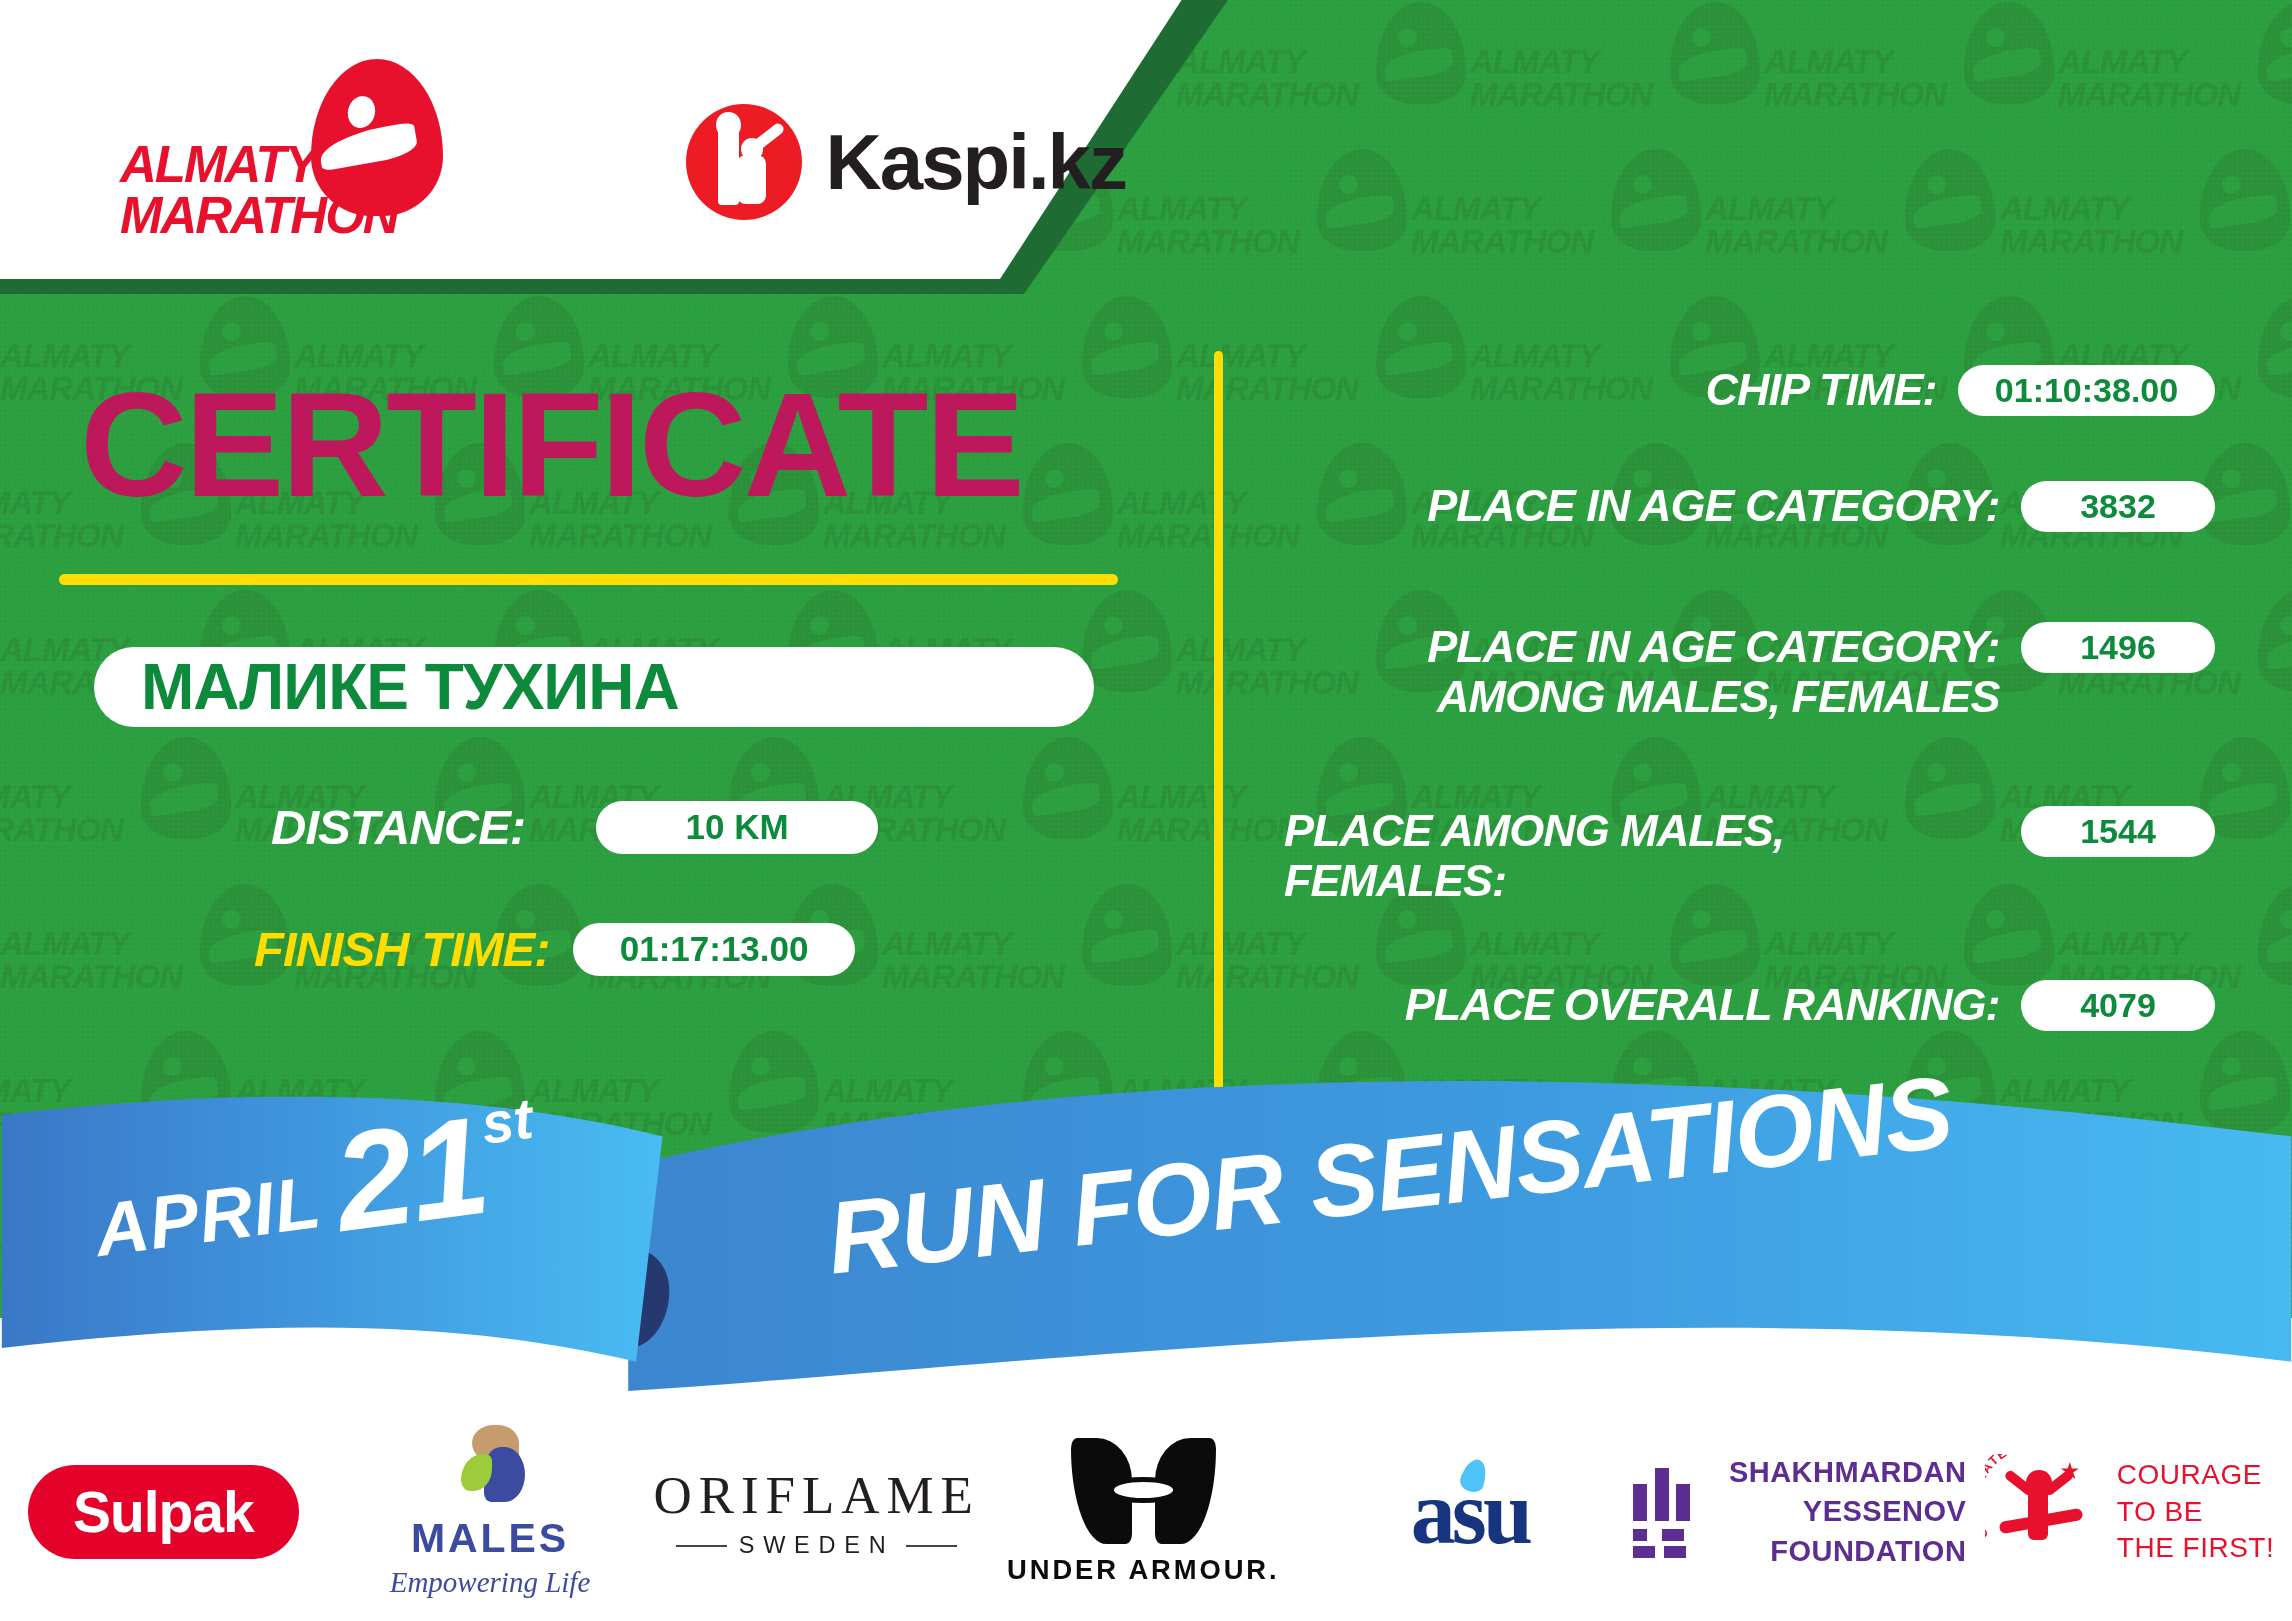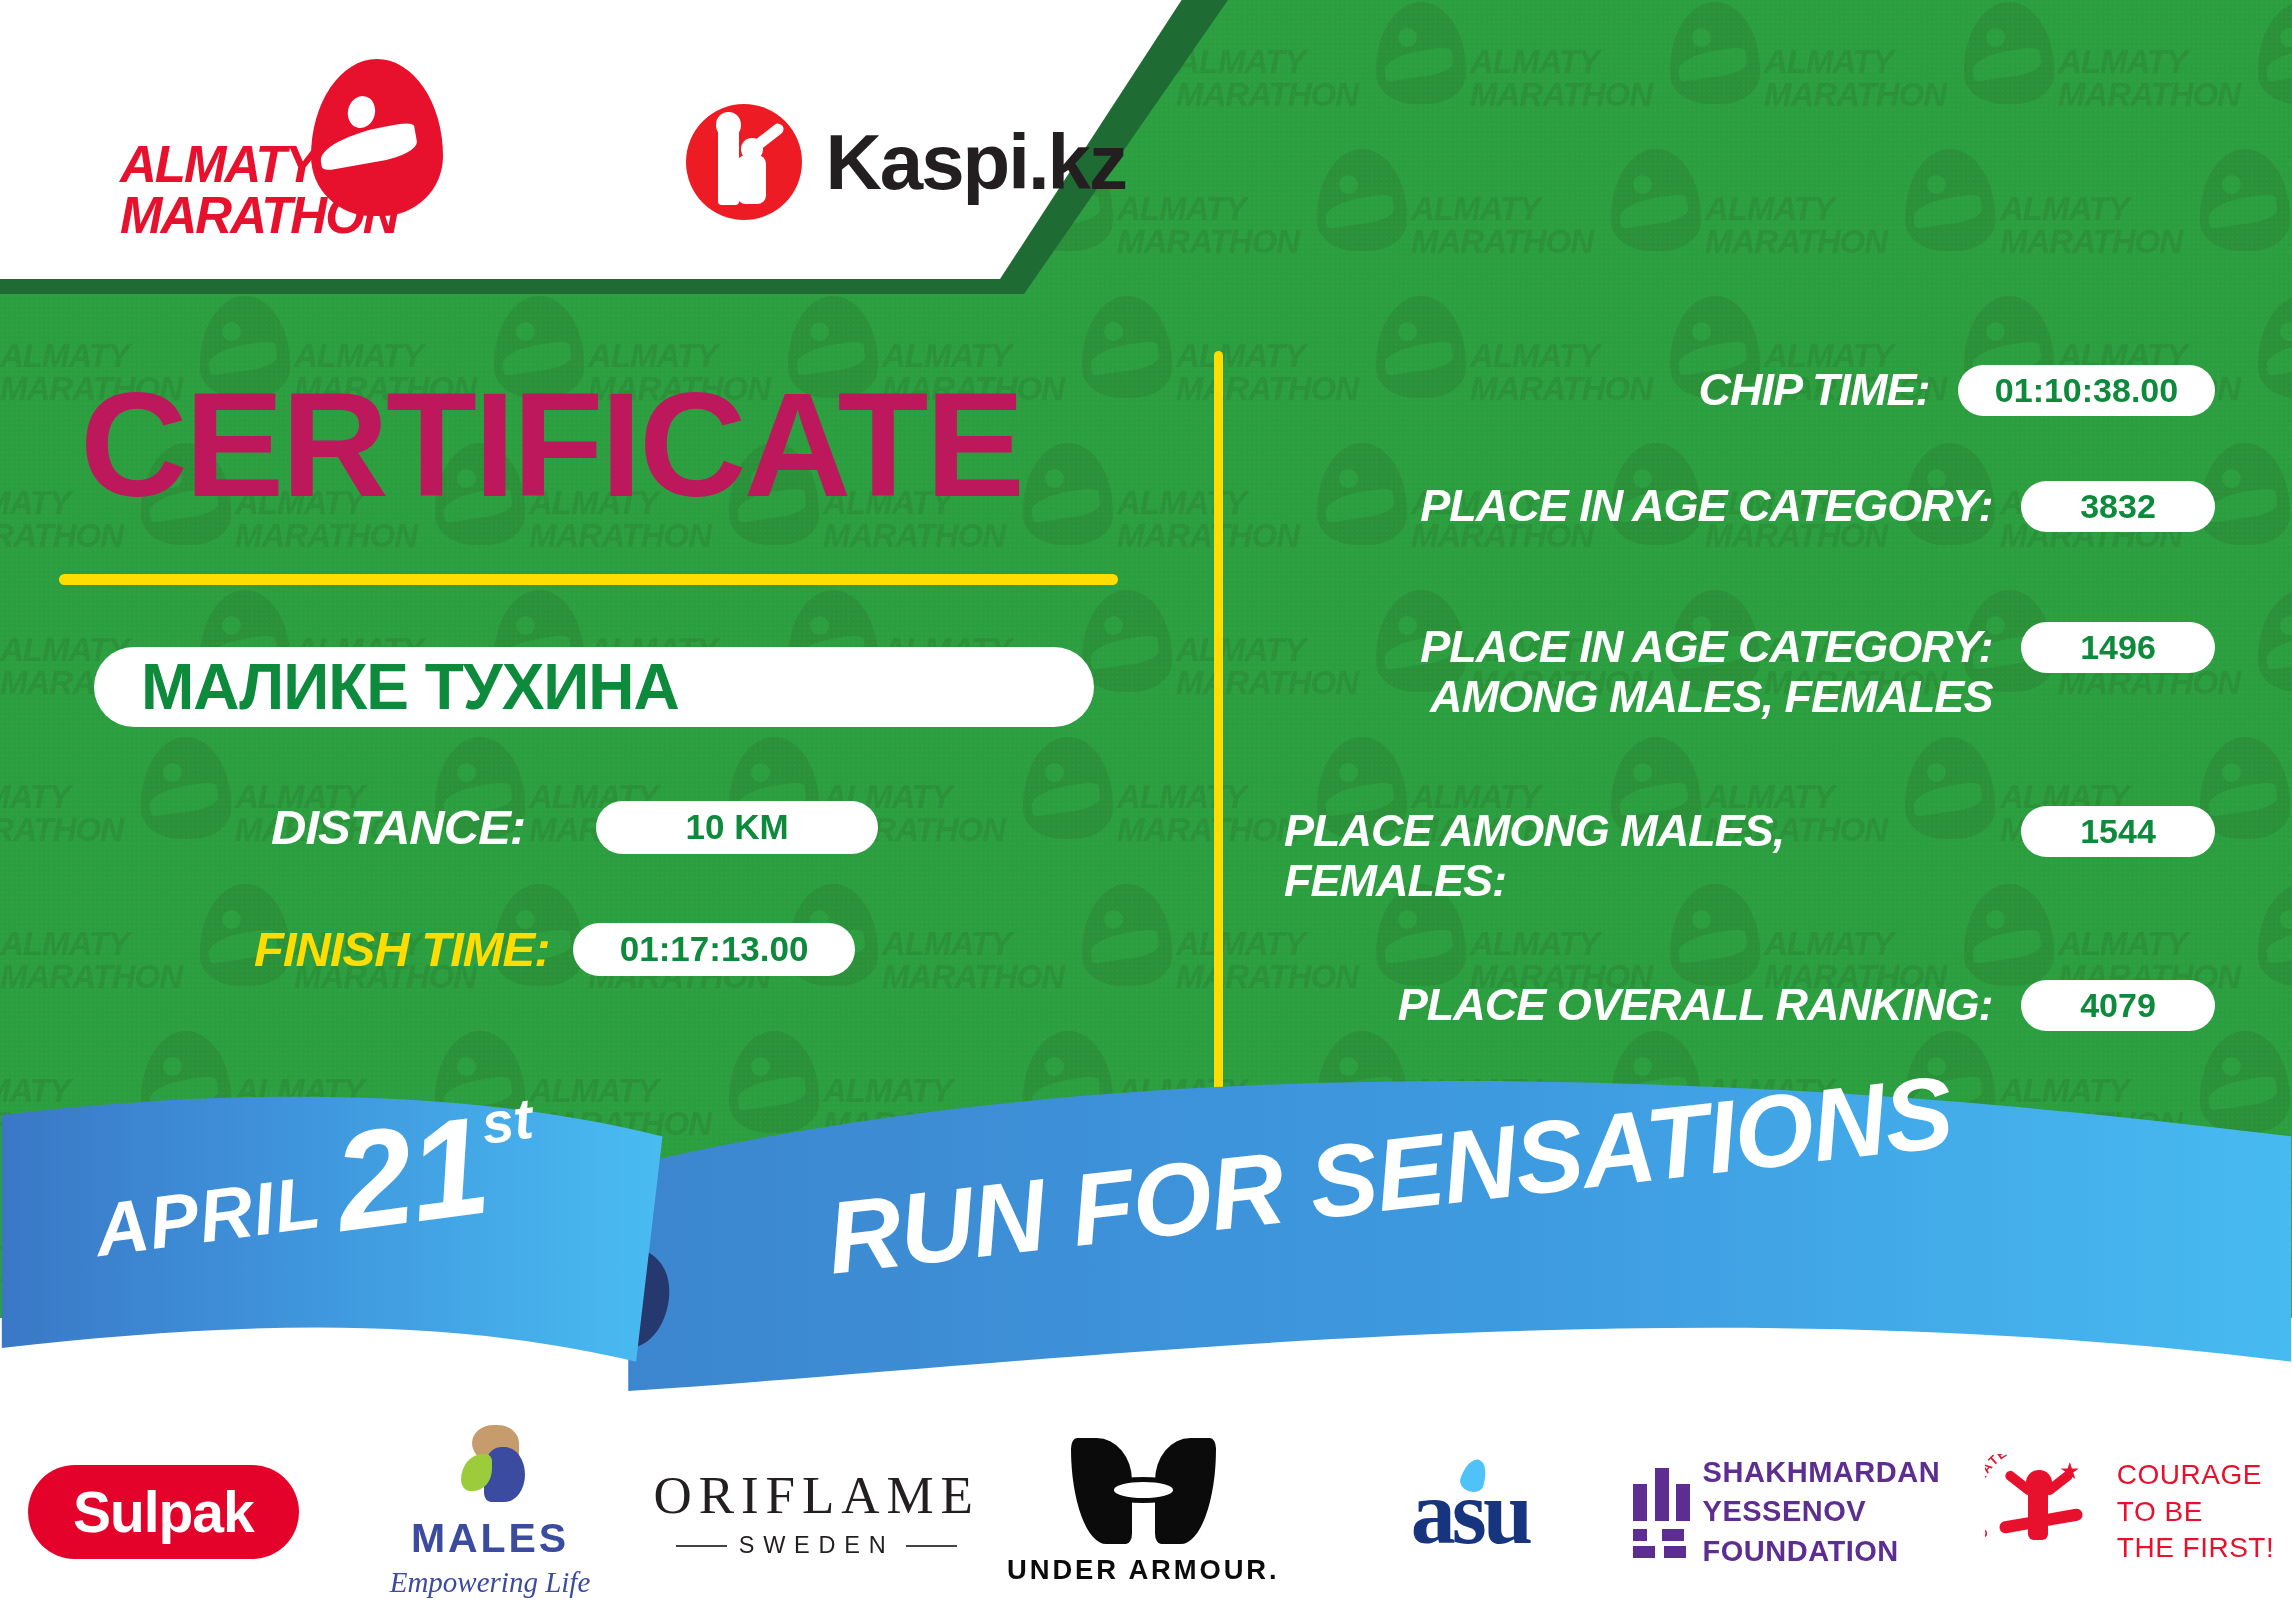--- a/index.html
+++ b/index.html
@@ -183,21 +183,21 @@
   
   .divider{
     position:absolute;left:1214px;top:351px;width:8.8px;height:745px;
     background:#FFDD00;border-radius:4.9px;
   }
 
   
   .rstats{position:absolute;left:1284px;top:365px;width:931px;}
   .rrow{
     display:flex;align-items:flex-start;justify-content:space-between;
-    margin-bottom:0;position:relative;gap:7px;
+    margin-bottom:0;position:relative;
   }
   .rrow .rlbl{
     flex:1 1 auto;
     text-align:right;
     font-family:"Liberation Sans",sans-serif;
     font-weight:bold;font-style:italic;font-size:45px;color:#FFFFFF;
     letter-spacing:-1px;line-height:1.12;
     padding-right:21.6px;
   }
   .rrow .val-pill{
@@ -317,21 +317,21 @@
   .sp-asu{position:relative;}
   .asu-text{
     font-family:"Liberation Serif",serif;font-weight:bold;font-size:90px;
     color:#17357E;letter-spacing:-3.9px;
   }
   .asu-drop{
     position:absolute;left:51px;top:-2px;width:23.5px;height:33px;background:#4FC3F7;
     border-radius:50% 50% 50% 50% / 72% 72% 28% 28%;transform:rotate(18deg);
   }
   
-  .sp-yess{display:flex;align-items:center;gap:21.6px;}
+  .sp-yess{display:flex;align-items:center;gap:21.6px;text-align:right;}
   .yess-mark{width:74px;height:88px;position:relative;}
   .yess-mark i{position:absolute;background:#5E2D91;display:block;}
   .yess-name{
     font-family:"Liberation Sans",sans-serif;font-weight:bold;font-size:29px;
     color:#5E2D91;line-height:1.35;letter-spacing:0.5px;
   }
   
   .sp-cf{display:flex;align-items:center;gap:13.7px;}
   .cf-mark{position:relative;width:118px;height:116px;}
   .cf-mark .fig{

